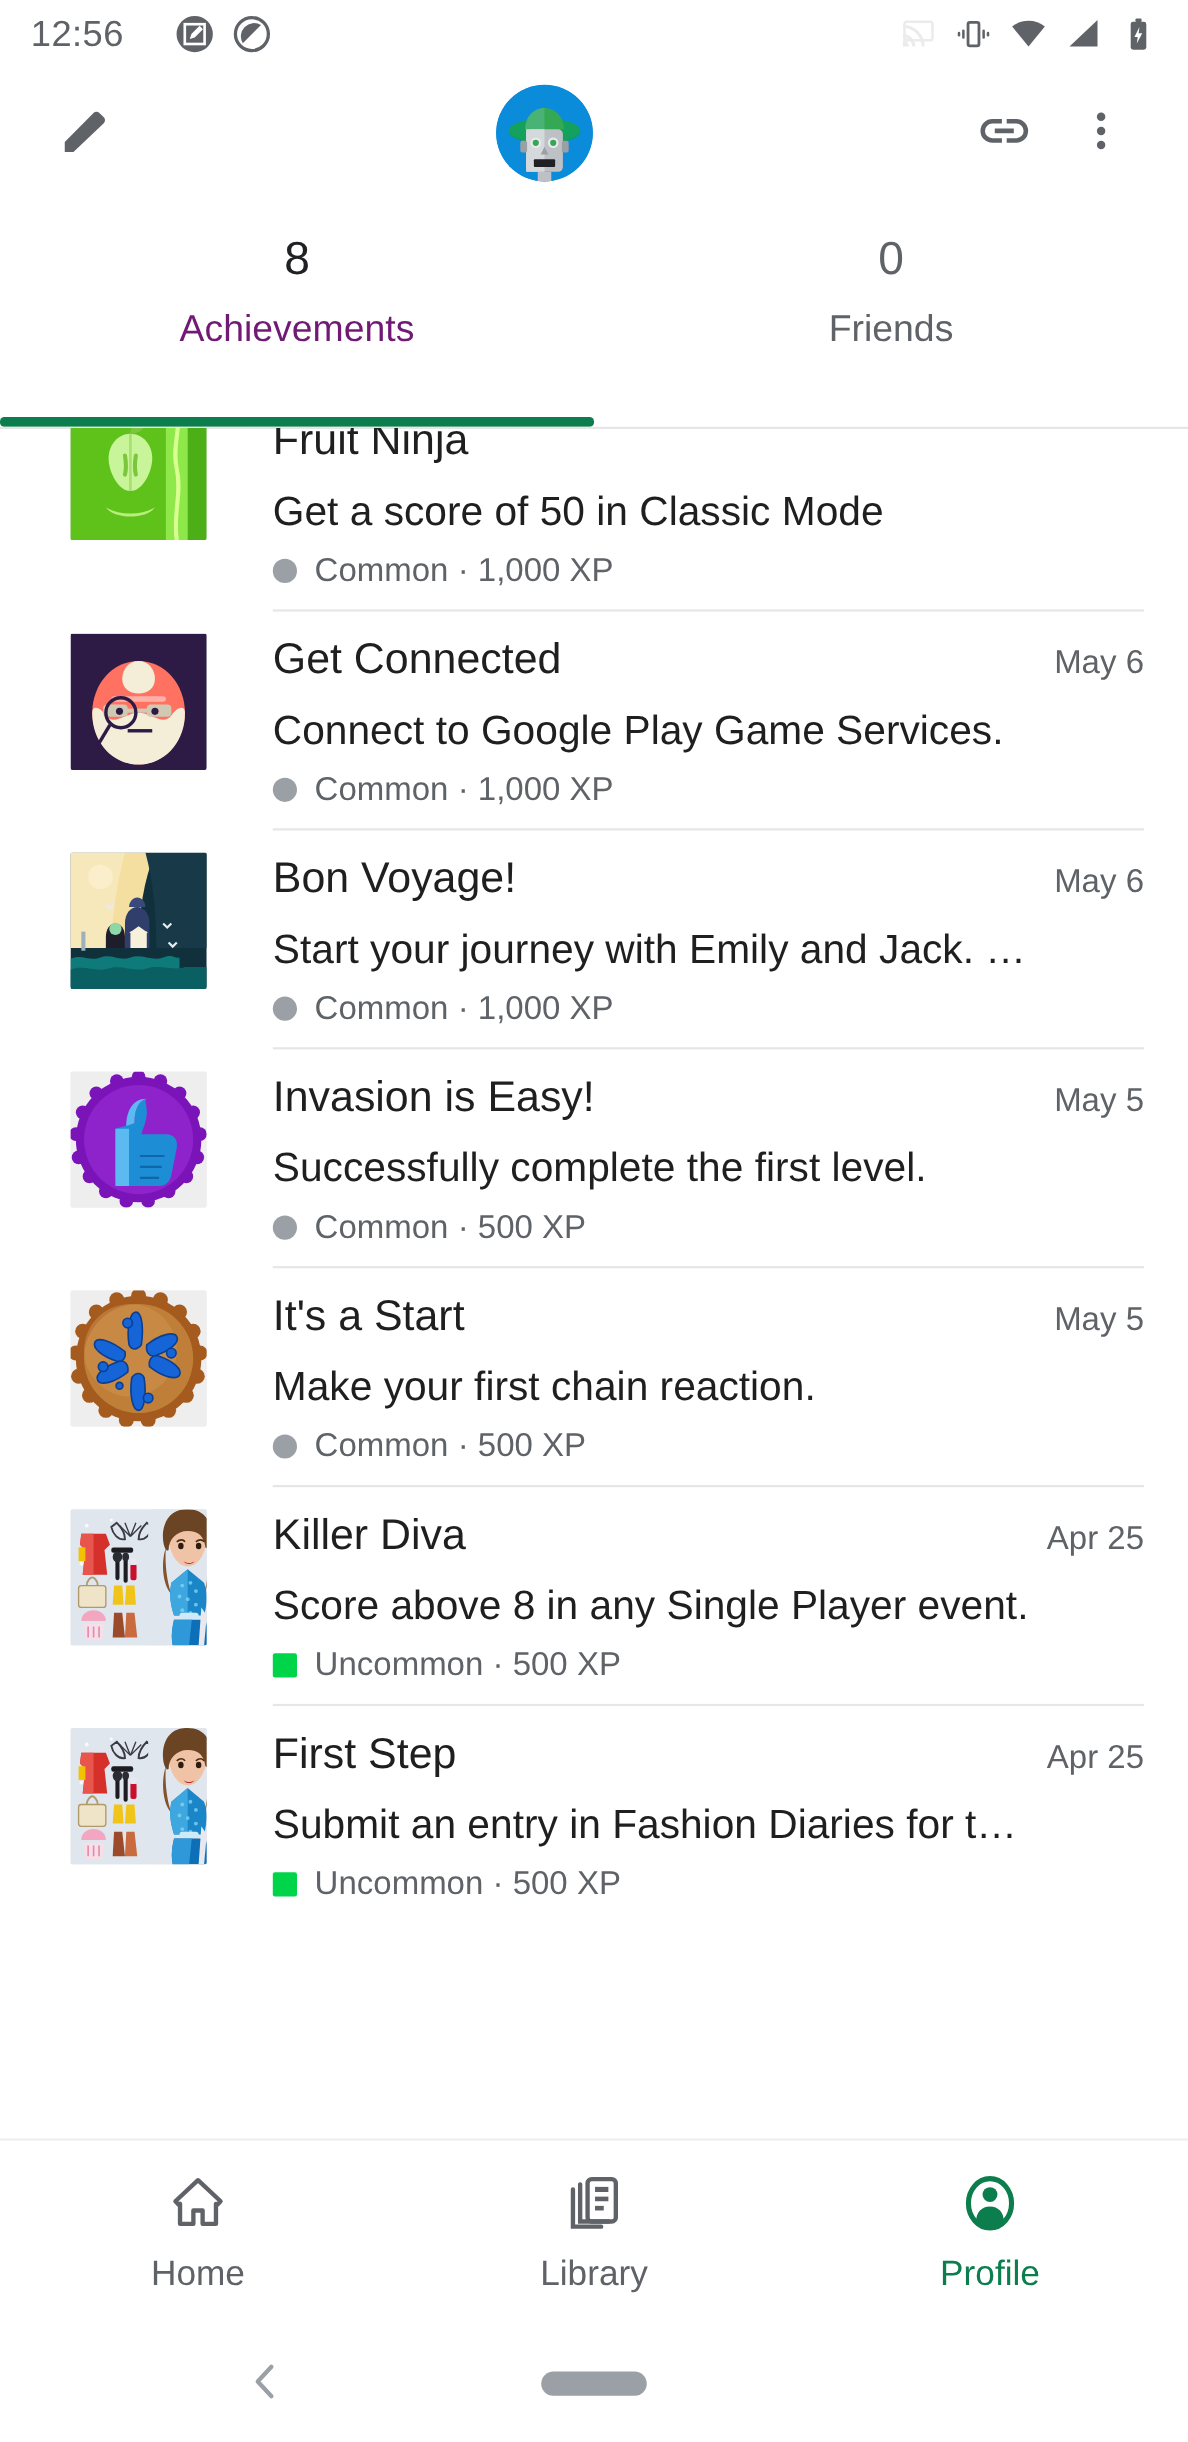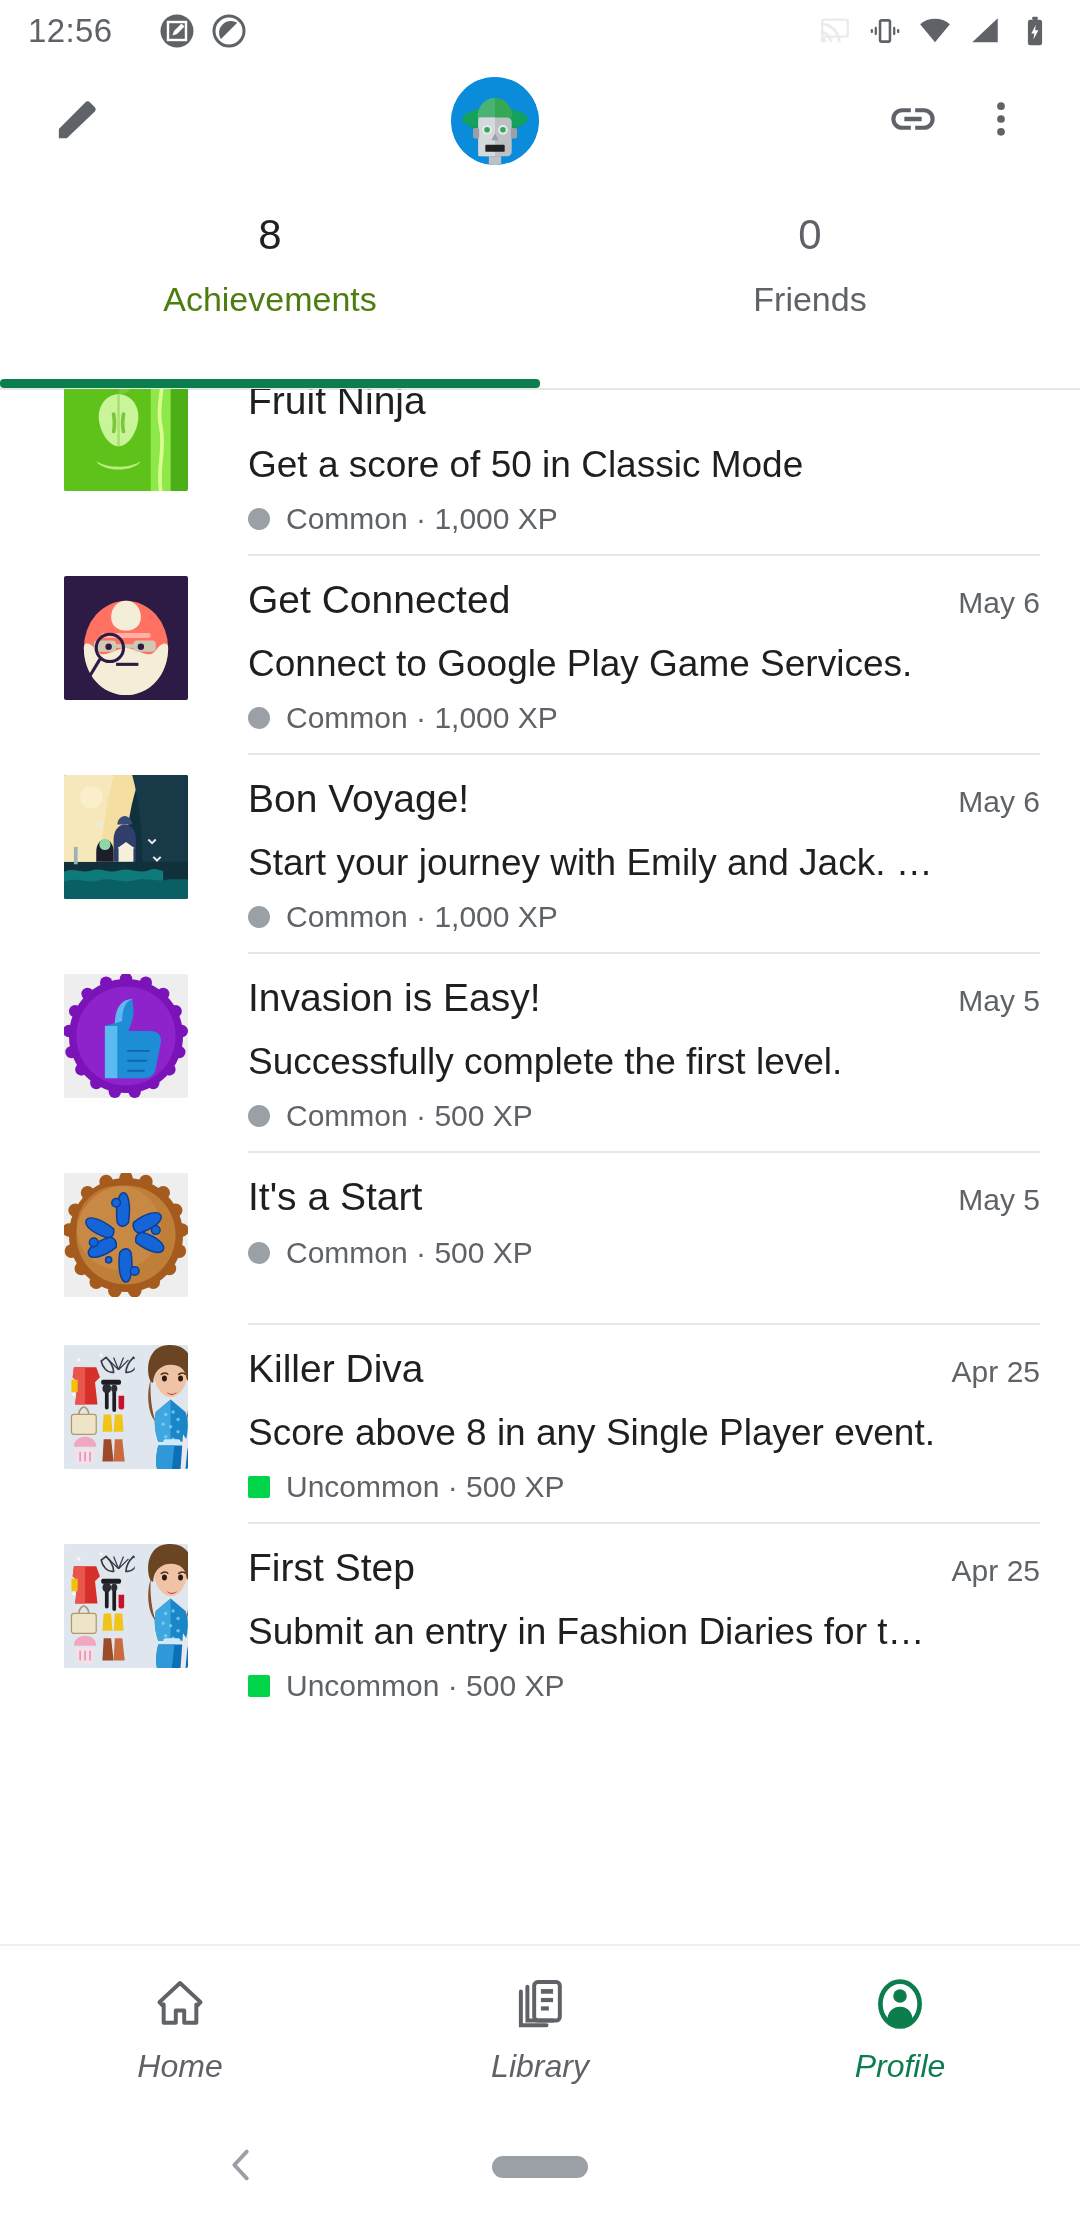--- a/index.html
+++ b/index.html
@@ -42,21 +42,21 @@
   
   .tabs {
     position: absolute; top: 180px; left: 0; width: 1080px; height: 208px;
     display: flex;
   }
   .tab {
     flex: 1; display: flex; flex-direction: column; align-items: center;
     justify-content: flex-start; padding-top: 32px; position: relative;
   }
   .tab-count { font-size: 42px; color: #202124; line-height: 1.1; }
-  .tab-label { font-size: 34px; margin-top: 22px; color: #4d7c0f; }
+  .tab-label { font-size: 34px; margin-top: 22px; color: #701a75; }
   .tab.inactive .tab-count, .tab.inactive .tab-label { color: #5f6368; }
   .tab-indicator {
     position: absolute; bottom: 0; left: 0; width: 100%; height: 9px;
     background: #0c7d4d; border-radius: 4px;
   }
   .tabs-divider {
     position: absolute; top: 388px; left: 0; width: 1080px; height: 2px;
     background: #e4e6e8;
   }
 
@@ -93,21 +93,21 @@
   .rarity-sq { width: 22px; height: 22px; border-radius: 2px; background: #00d449; flex: 0 0 auto; }
   .rarity-text { font-size: 30px; color: #5f6368; margin-left: 16px; }
 
   
   .row.first { margin-top: -32px; }
   .row.first .thumb { margin-top: 10px; }
 
   
   .bottomnav {
     position: absolute; bottom: 106px; left: 0; width: 1080px; height: 170px;
-    display: flex; border-top: 2px solid #eceef0; background: #fff; font-style: italic;
+    display: flex; border-top: 2px solid #eceef0; background: #fff;
   }
   .nav-item {
     flex: 1; display: flex; flex-direction: column; align-items: center;
     justify-content: center; gap: 12px;
   }
   .nav-label { font-size: 32px; color: #5f6368; }
   .nav-item.active .nav-label { color: #0c7d4d; }
 
   
   .gesturebar {
@@ -435,20 +435,21 @@
               <circle cx="74" cy="46" r="3.5"></circle>
             <circle cx="36" cy="70" r="2.5"></circle>
           </g>
         </svg>
       </div>
       <div class="body">
         <div class="row-head">
           <span class="row-title">It's a Start</span>
           <span class="row-date">May 5</span>
         </div>
+        <div class="row-desc">Make your first chain reaction.</div>
         <div class="row-meta">
           <span class="rarity-dot"></span>
           <span class="rarity-text"><span>Common</span> · <span>500 XP</span></span>
         </div>
       </div>
     </div>
 
     <div class="row">
       <div class="thumb">
         <svg class="art" viewBox="0 0 100 100">

